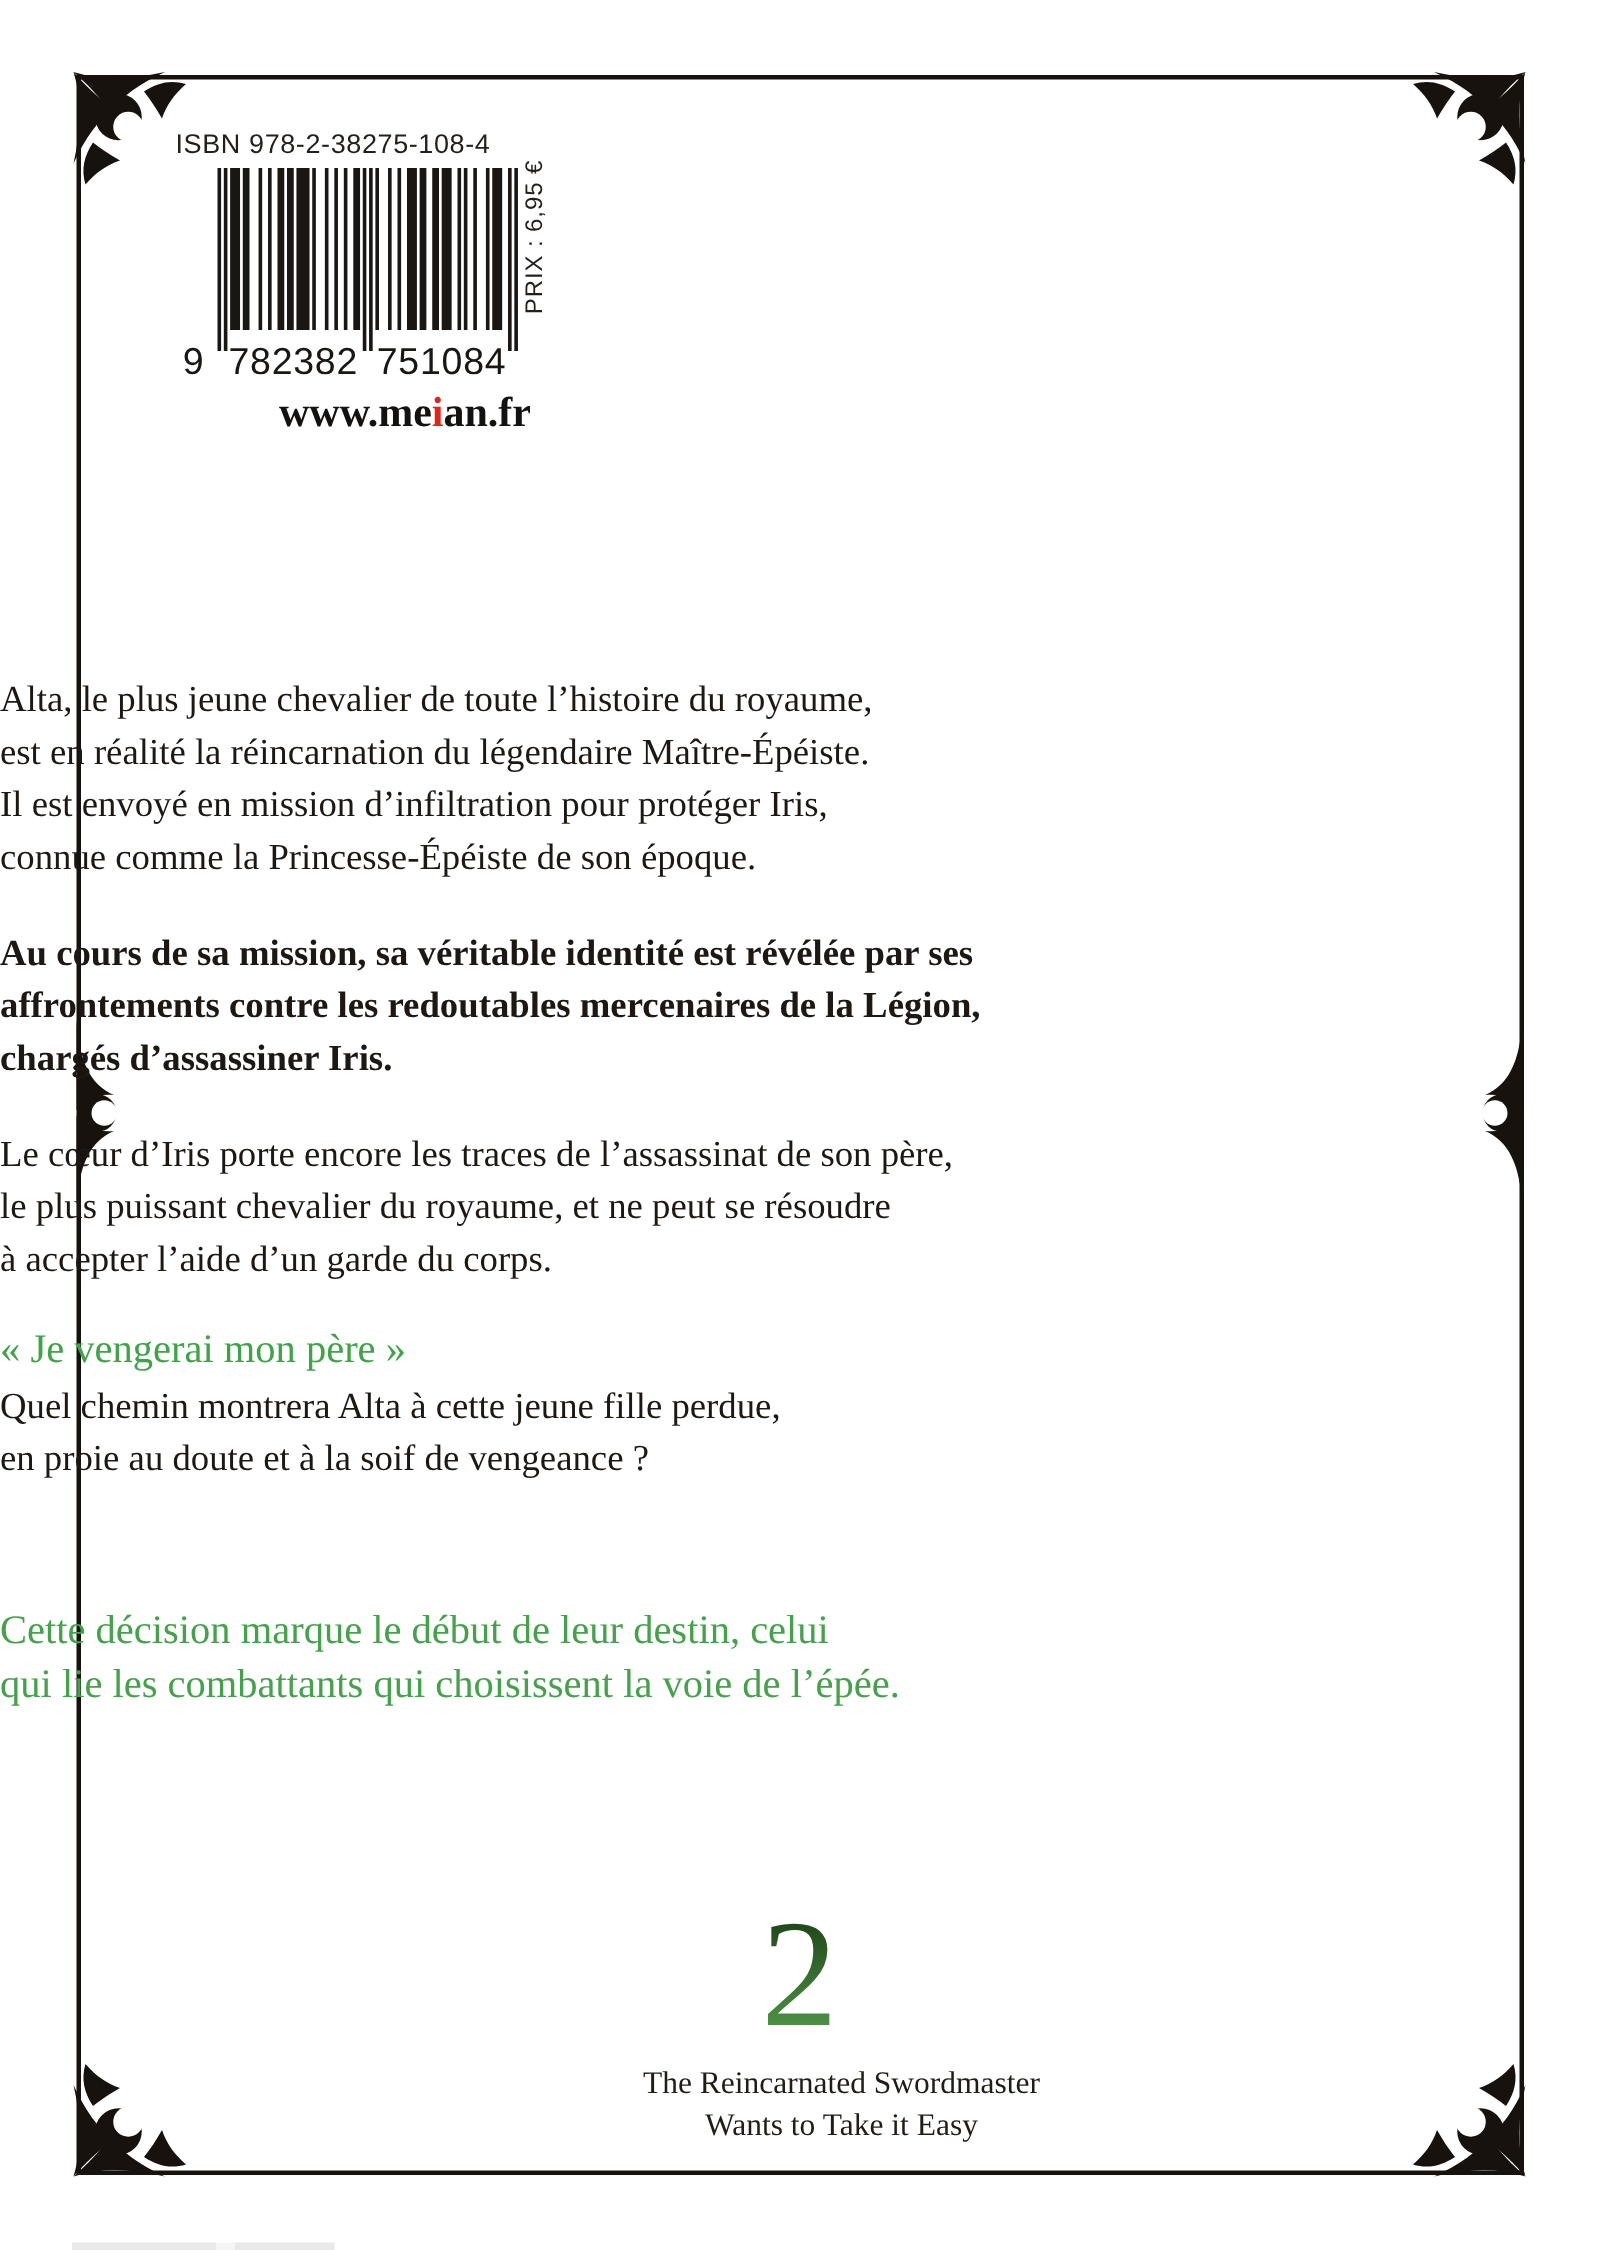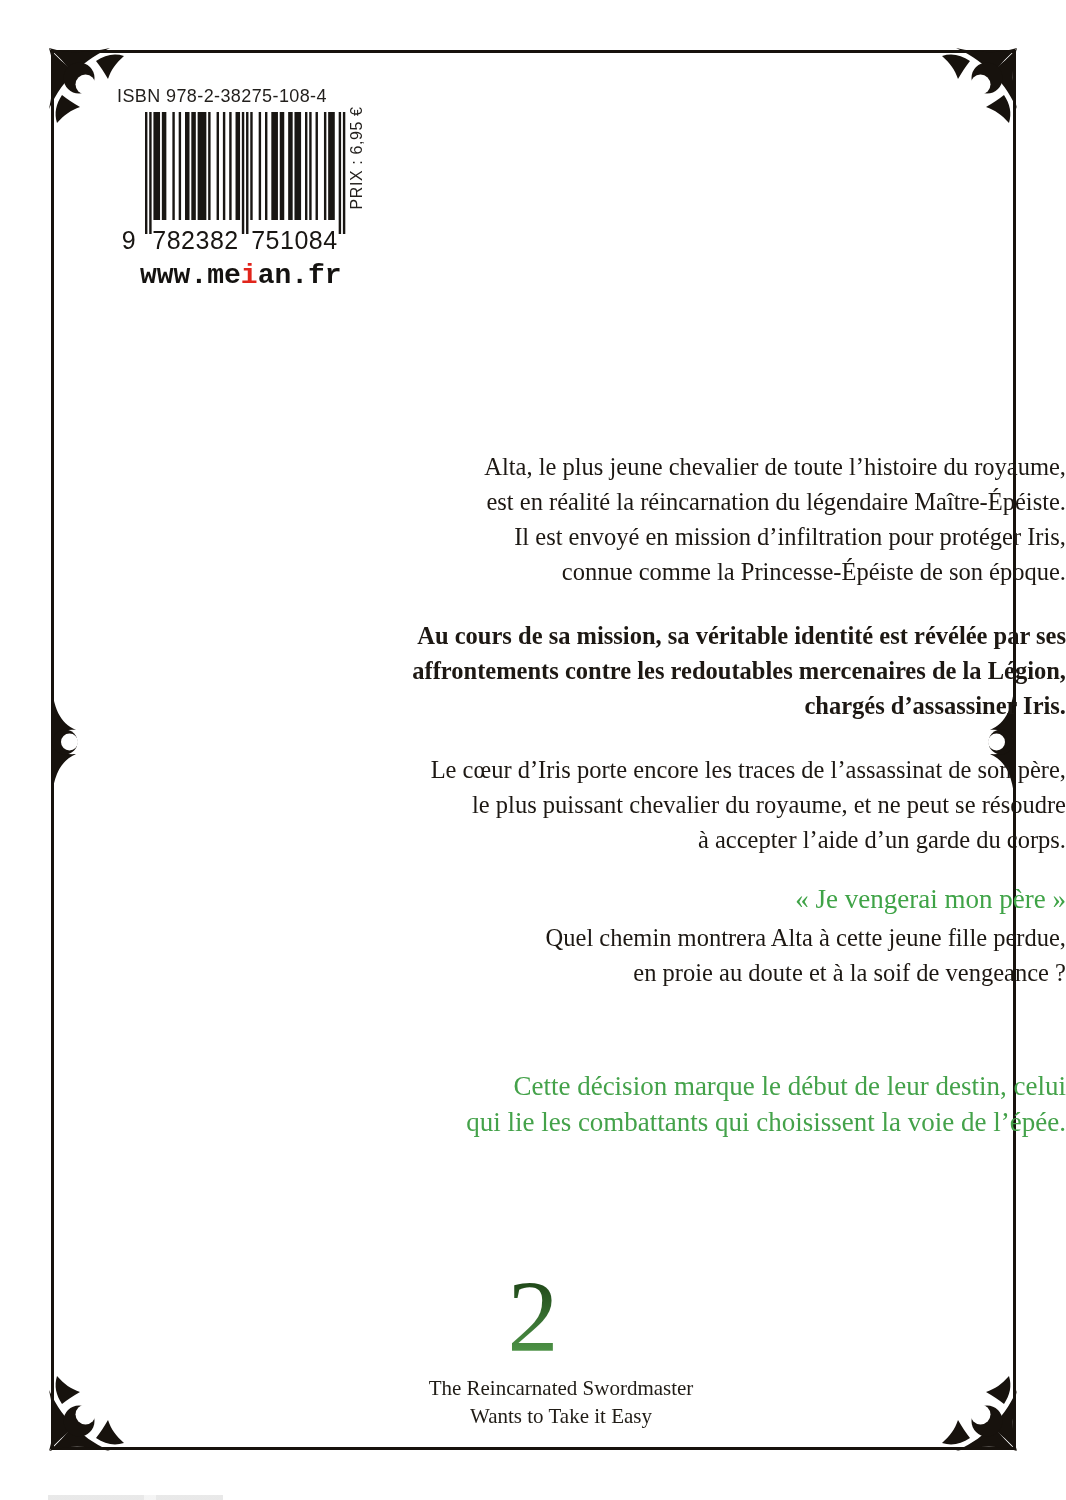--- a/index.html
+++ b/index.html
@@ -42,29 +42,29 @@
     font-family:"Liberation Sans","DejaVu Sans",sans-serif;
     font-size:25px;fill:#191613;text-anchor:middle;letter-spacing:.5px;
   }
   .price{
     position:absolute;left:296px;top:145px;width:130px;height:26px;
     transform:rotate(-90deg);text-align:center;
     font-family:"Liberation Sans","DejaVu Sans",sans-serif;
     font-size:16px;letter-spacing:.6px;color:#221f1c;white-space:nowrap;
   }
   .website{
-    position:absolute;left:140px;top:260px;width:260px;text-align:left;
-    font-family:Liberation Mono, monospace;
+    position:absolute;left:140px;top:260px;width:260px;text-align:center;
+    font-family:Liberation Serif, serif;
     font-weight:bold;font-size:28px;color:#141210;white-space:nowrap;
   }
   .website .accent{color:var(--red);}
 
   
   .tblock{
-    position:absolute;left:0;width:1066px;text-align:right;
+    position:absolute;left:0;width:1066px;text-align:left;
     white-space:pre-line;color:var(--text);
   }
   .p-body{font-size:24.5px;line-height:35px;}
   #p1{top:449px;}
   #p2{top:618px;font-weight:bold;}
   #p3{top:752px;}
   #quote{top:880px;font-size:27px;line-height:38px;color:var(--green);}
   #question{top:920px;}
   #greenp{top:1068px;font-size:27px;line-height:36px;color:var(--green-text);}
 

